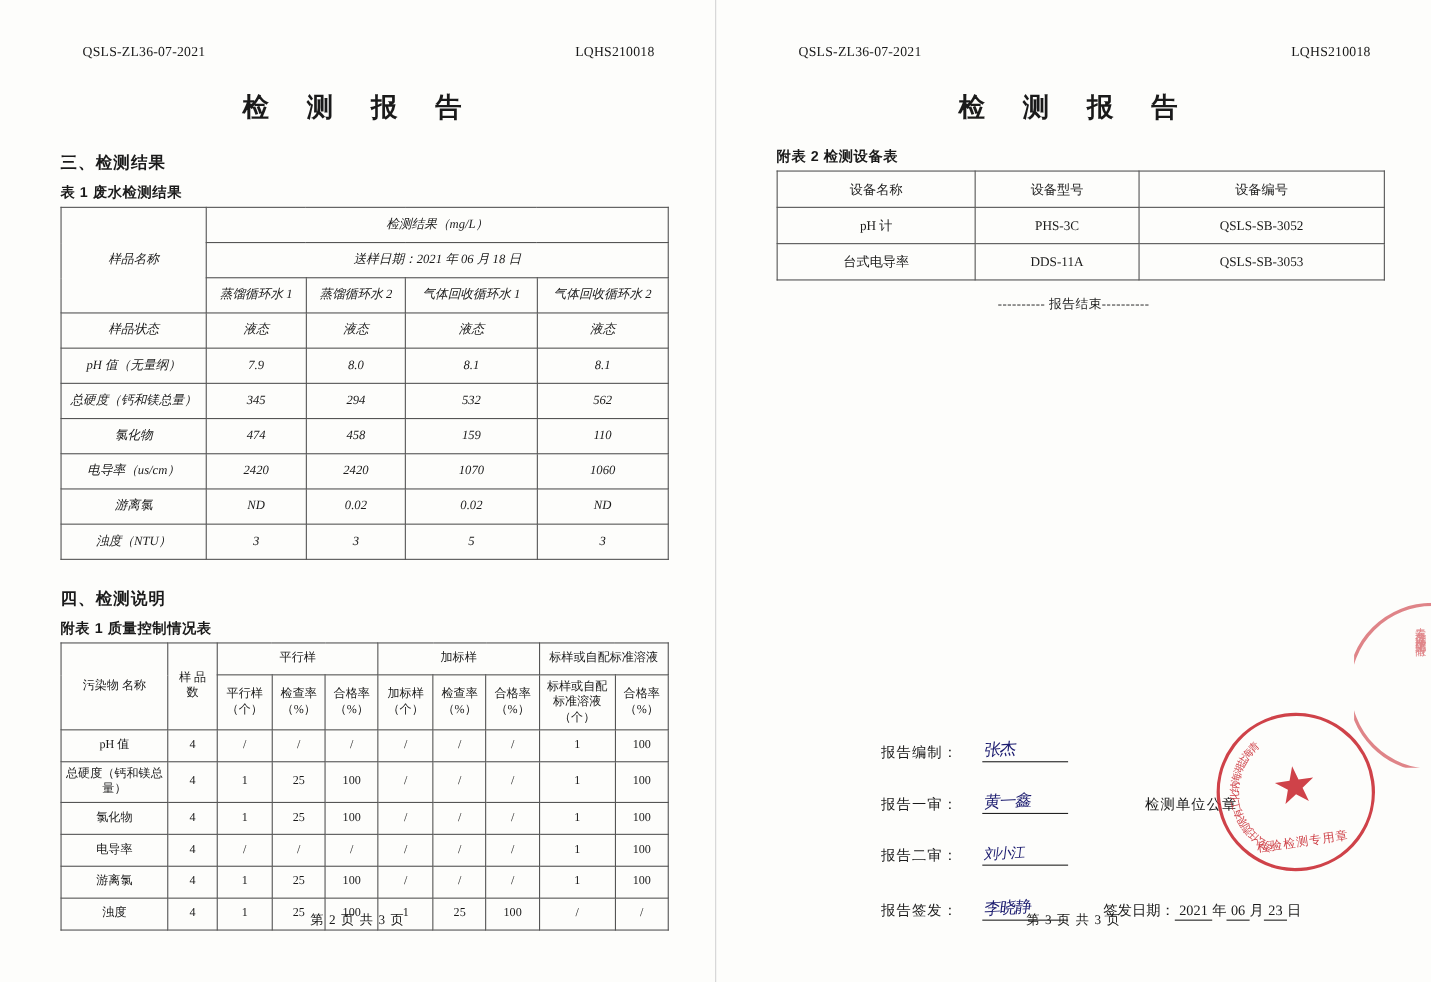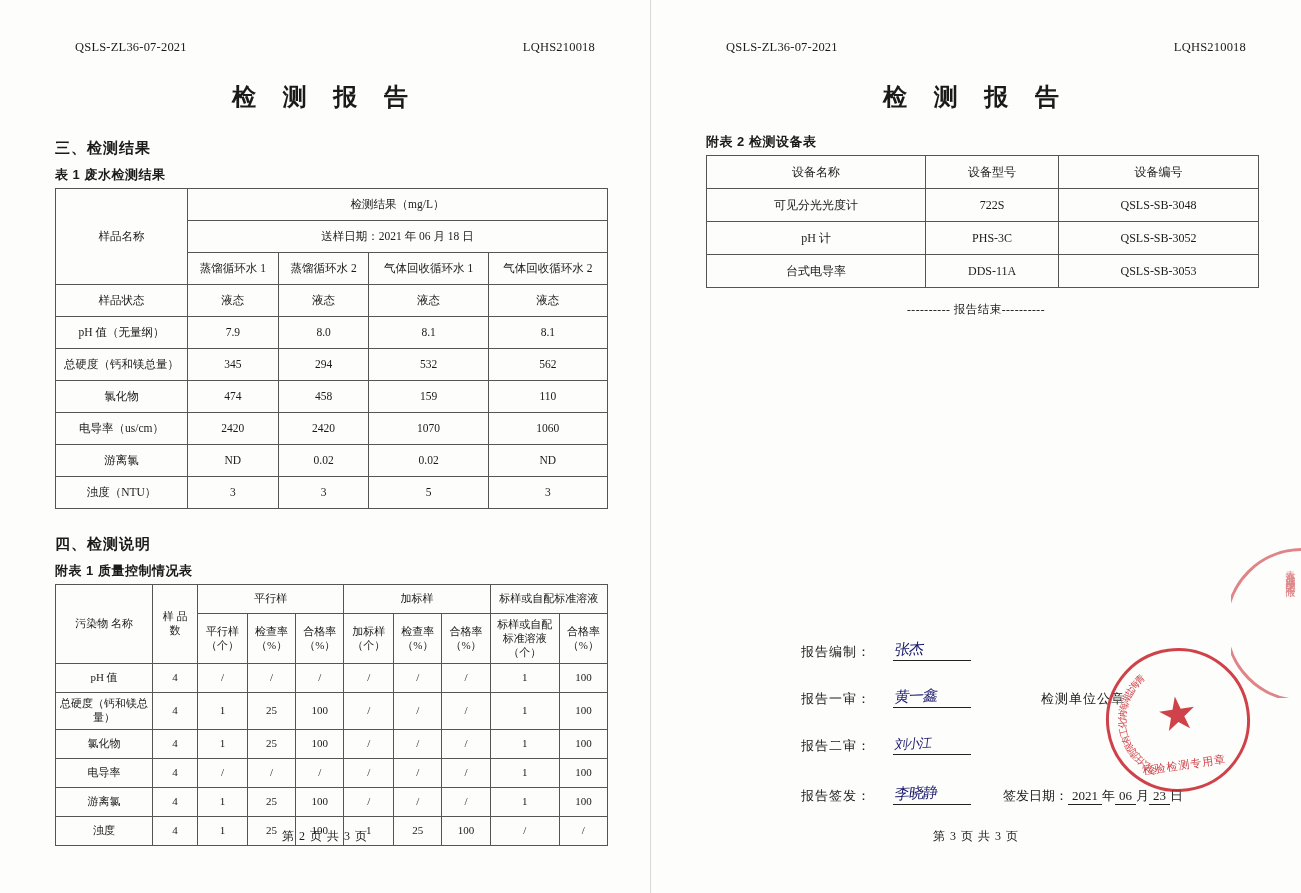--- a/index.html
+++ b/index.html
@@ -17,63 +17,63 @@
   .page-right{width:651px;height:893px;padding:40px 55px 0 55px;border-left:1px solid #cfcfcf;}
   .gutter-line{position:absolute;left:650px;top:0;width:1px;height:893px;background:#d8d8d8;}
 
   .hdr{display:flex;justify-content:space-between;font-size:12.5px;letter-spacing:.2px;margin-left:20px;}
   .doc-title{
     text-align:center;
     font-size:24px;
     font-weight:bold;
     letter-spacing:10px;
     margin:26px 0 0 0;
-    font-family:Liberation Sans, sans-serif;
+    font-family:Liberation Mono, monospace;
   }
   .sec-title{
     font-size:15px;font-weight:bold;margin:26px 0 8px 0;letter-spacing:1px;
     font-family:"Liberation Sans","DejaVu Sans",sans-serif;
   }
   .tbl-caption{
     text-align:left;font-size:13px;font-weight:bold;margin:6px 0 4px 0;letter-spacing:.5px;
     font-family:"Liberation Sans","DejaVu Sans",sans-serif;
   }
   table{border-collapse:collapse;width:100%;font-size:11.5px;}
   table.bordered td,table.bordered th{
     border:1px solid #555;
     text-align:center;
     vertical-align:middle;
     padding:4px 3px;
     font-weight:normal;
     line-height:1.25;
   }
   
   #t-waste{width:553px;margin:0 auto;}
-  #t-waste td{height:23px;}
+  #t-waste td{height:23px;font-style:italic;}
   #t-waste .lbl{text-align:center;}
   #t-waste .name-col{width:125px;}
   
   #t-qc{width:553px;margin:0 auto;}
   #t-qc td{height:20px;font-size:11px;}
   #t-qc .pol{width:90px;}
   #t-qc .num{width:38px;}
   
   #t-eq{width:553px;margin:0 auto;padding-left:32px;}
   #t-eq td{height:24px;font-size:12px;}
 
   .end-mark{
     text-align:center;font-size:11.5px;margin-top:14px;letter-spacing:.5px;color:#222;
   }
   .footer{
     position:absolute;bottom:48px;left:0;width:100%;
     text-align:center;font-size:12px;letter-spacing:1px;
   }
 
   
-  .sign-block{position:absolute;left:150px;top:640px;width:470px;font-size:13px;}
+  .sign-block{position:absolute;left:150px;top:672px;width:470px;font-size:13px;}
   .sign-row{display:flex;align-items:flex-end;margin-bottom:26px;position:relative;}
   .sign-label{width:92px;letter-spacing:1px;}
   .sign-line{
     width:78px;border-bottom:1px solid #222;height:20px;position:relative;
   }
   .hand{
     position:absolute;left:2px;bottom:1px;
     font-family:"DejaVu Serif",serif;
     font-size:15px;color:#1a1a6e;
     transform:skewX(-10deg) rotate(-3deg);
@@ -332,25 +332,20 @@
     <div class="doc-title">检 测 报 告</div>
 
     <div class="tbl-caption" style="margin-top:20px;">附表 2  检测设备表</div>
 
     <table class="bordered" id="t-eq">
       <tbody>
         <tr>
           <td>设备名称</td>
           <td>设备型号</td>
           <td>设备编号</td>
-        </tr>
-        <tr>
-          <td>可见分光光度计</td>
-          <td>722S</td>
-          <td>QSLS-SB-3048</td>
         </tr>
         <tr>
           <td>pH 计</td>
           <td>PHS-3C</td>
           <td>QSLS-SB-3052</td>
         </tr>
         <tr>
           <td>台式电导率</td>
           <td>DDS-11A</td>
           <td>QSLS-SB-3053</td>

